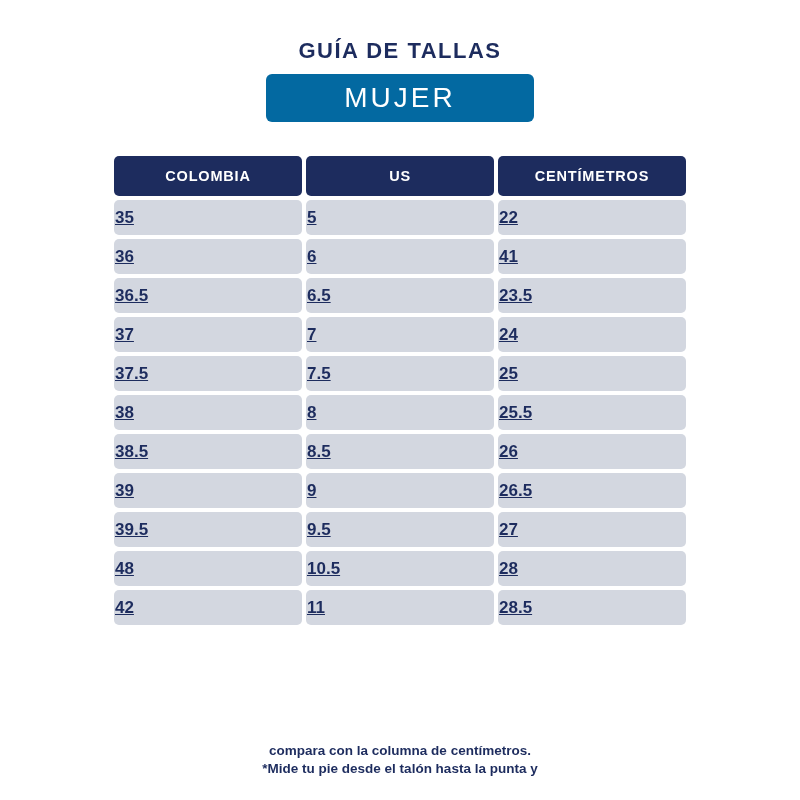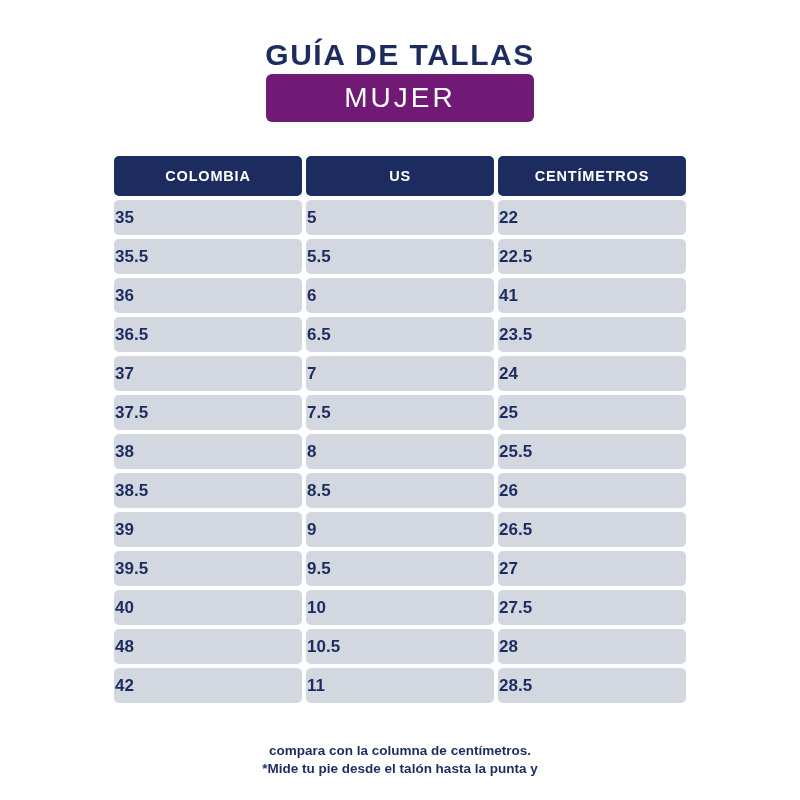--- a/index.html
+++ b/index.html
@@ -16,49 +16,50 @@
   }
   .page {
     width: 800px;
     height: 800px;
     position: relative;
     box-sizing: border-box;
     padding: 30px 110px 0 110px;
   }
   .title {
     text-align: center;
-    font-size: 30px;
+    font-size: 22px;
     font-weight: bold;
     letter-spacing: 1.5px;
     color: #1d2c5e;
     margin-top: 8px;
-    margin-bottom: 2px;
+    margin-bottom: 10px;
   }
   .subtitle-bar {
     width: 268px;
     height: 48px;
     margin: 0 auto 30px auto;
-    background: #701a75;
+    background: #0369a1;
     border-radius: 6px;
     display: flex;
     align-items: center;
     justify-content: center;
   }
   .subtitle-bar span {
     color: #ffffff;
     font-size: 28px;
     letter-spacing: 3px;
     font-weight: normal;
   }
   table.size-table {
     width: 580px;
     margin: 0 auto;
     border-collapse: separate;
     border-spacing: 4px 4px;
     table-layout: fixed;
+    text-decoration: underline;
   }
   table.size-table th {
     background: #1d2c5e;
     color: #ffffff;
     font-size: 14.5px;
     font-weight: bold;
     letter-spacing: 0.8px;
     height: 38px;
     border-radius: 5px;
     text-align: center;
@@ -105,25 +106,20 @@
         <th>CENTÍMETROS</th>
       </tr>
     </thead>
     <tbody>
       <tr>
         <td>35</td>
         <td>5</td>
         <td>22</td>
       </tr>
       <tr>
-        <td>35.5</td>
-        <td>5.5</td>
-        <td>22.5</td>
-      </tr>
-      <tr>
         <td>36</td>
         <td>6</td>
         <td>41</td>
       </tr>
       <tr>
         <td>36.5</td>
         <td>6.5</td>
         <td>23.5</td>
       </tr>
       <tr>
@@ -150,25 +146,20 @@
         <td>39</td>
         <td>9</td>
         <td>26.5</td>
       </tr>
       <tr>
         <td>39.5</td>
         <td>9.5</td>
         <td>27</td>
       </tr>
       <tr>
-        <td>40</td>
-        <td>10</td>
-        <td>27.5</td>
-      </tr>
-      <tr>
         <td>48</td>
         <td>10.5</td>
         <td>28</td>
       </tr>
       <tr>
         <td>42</td>
         <td>11</td>
         <td>28.5</td>
       </tr>
     </tbody>

